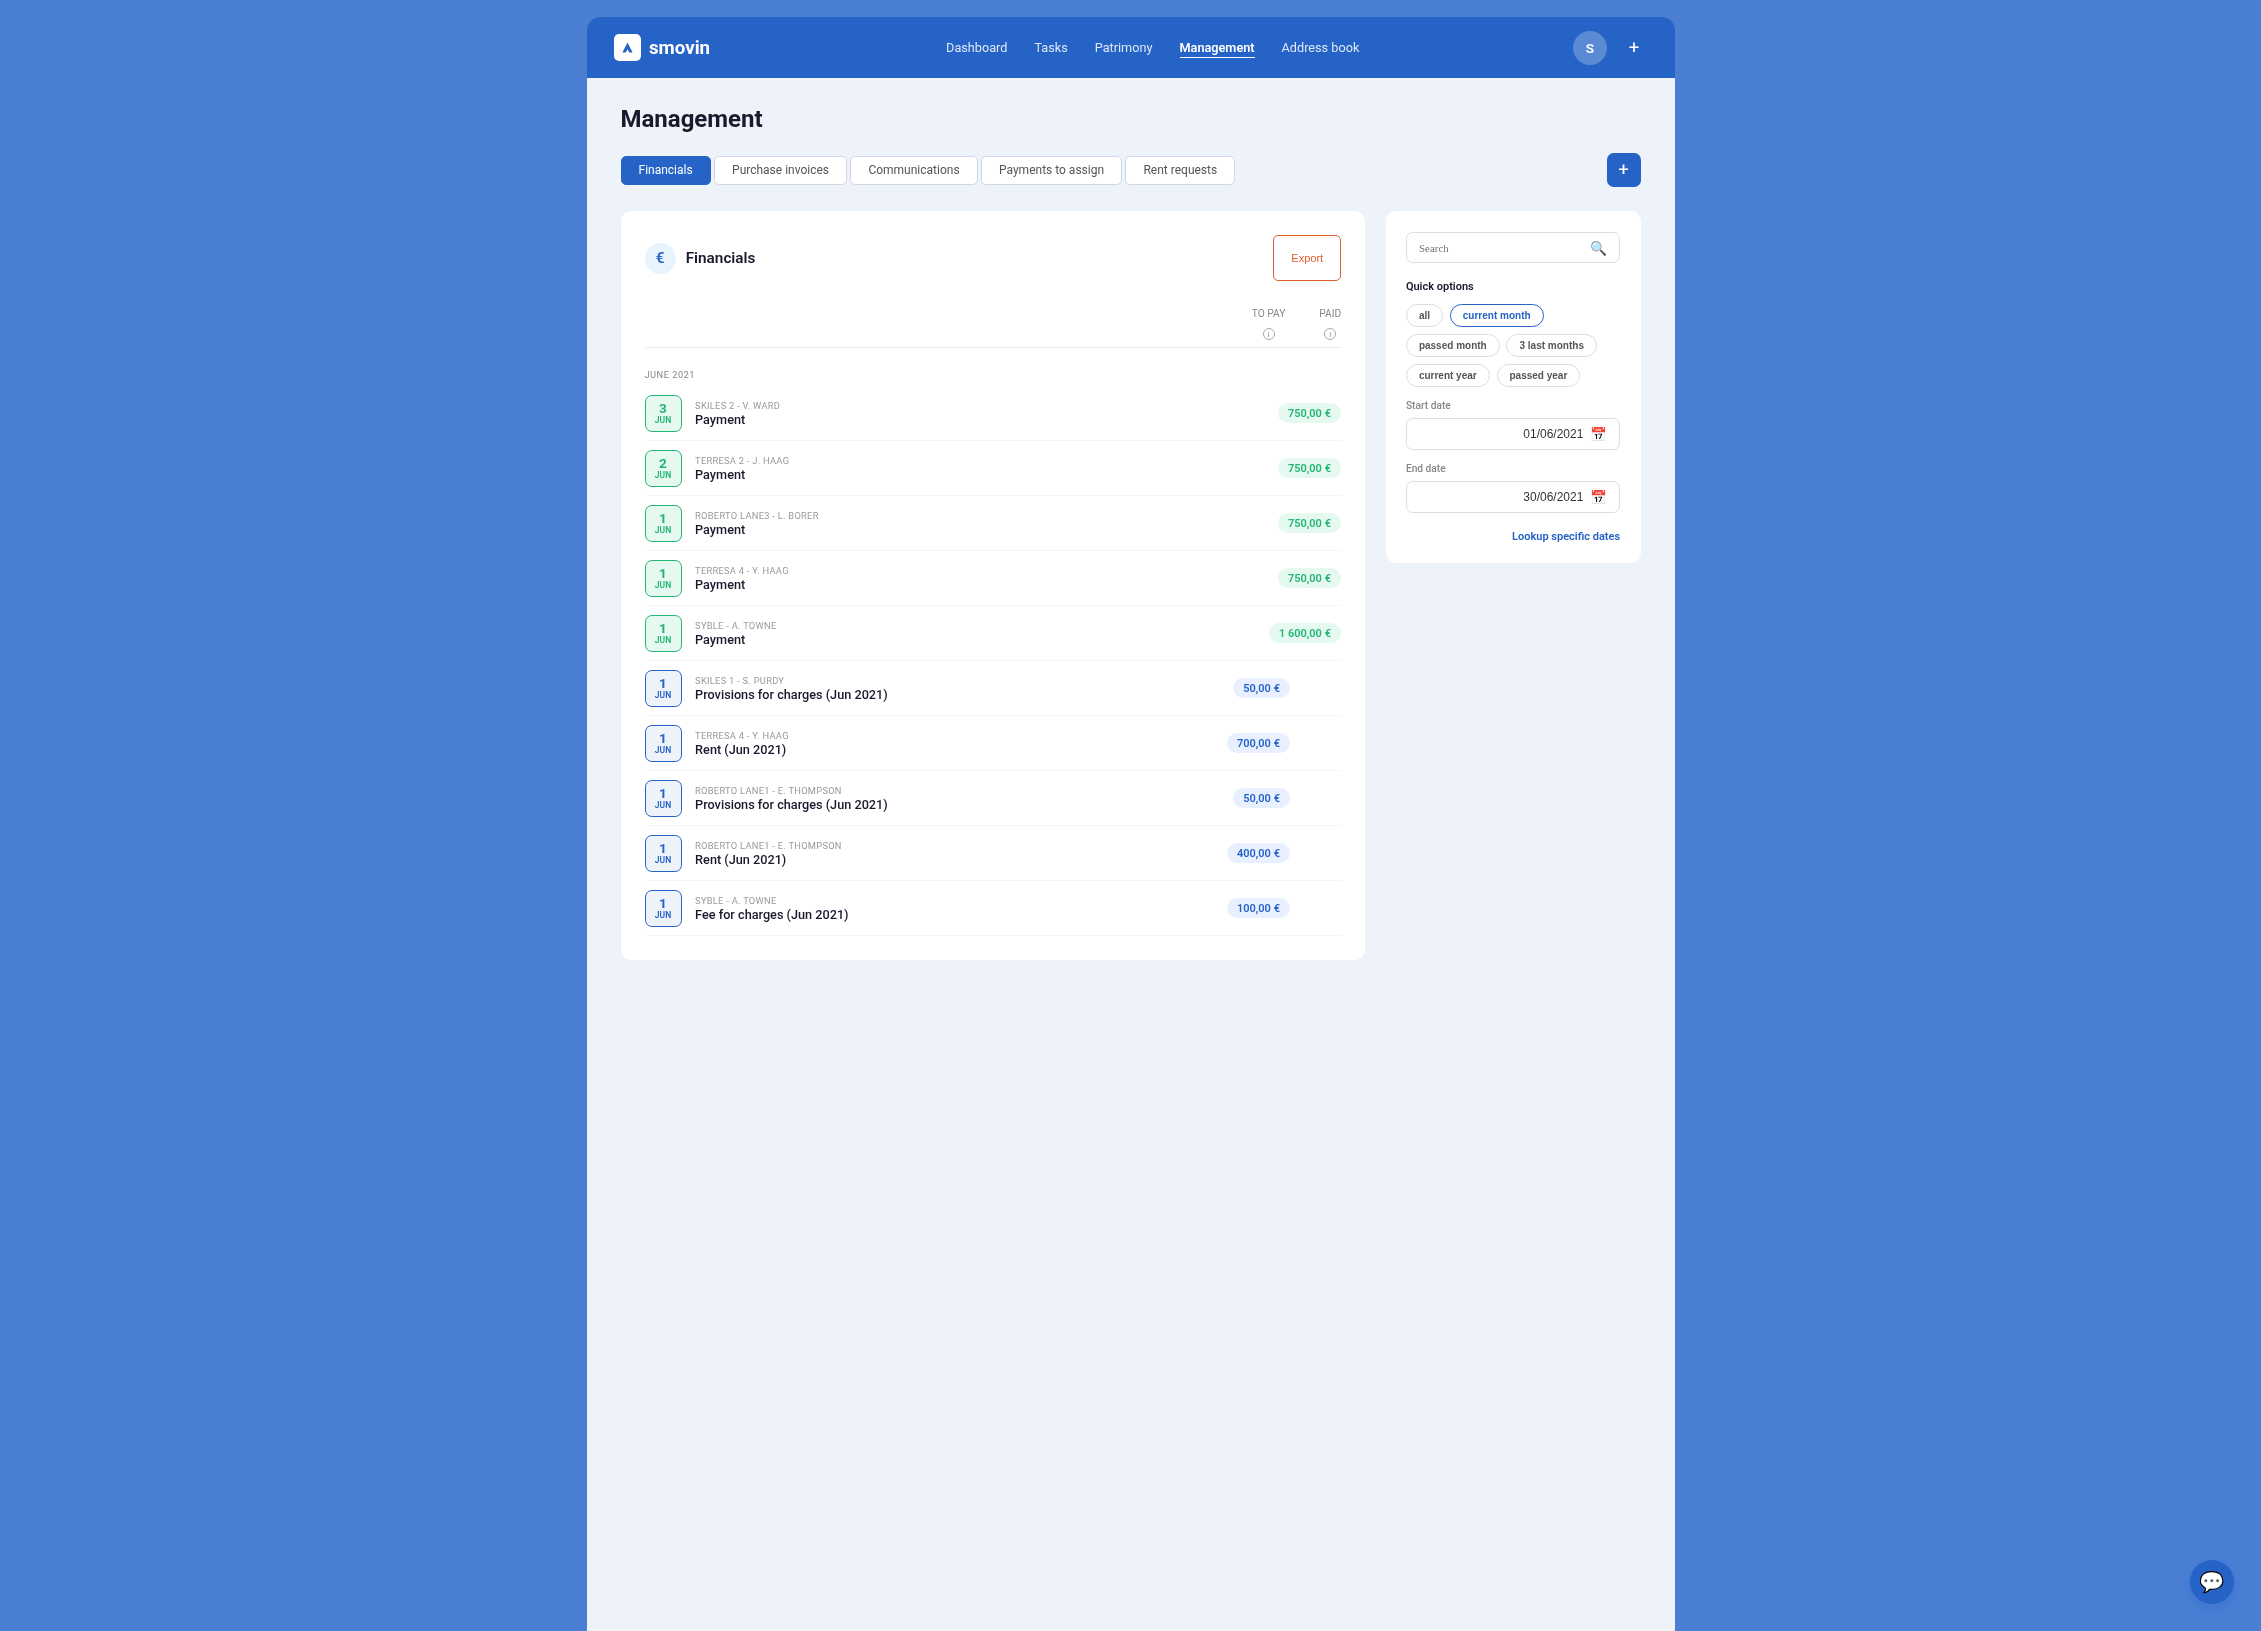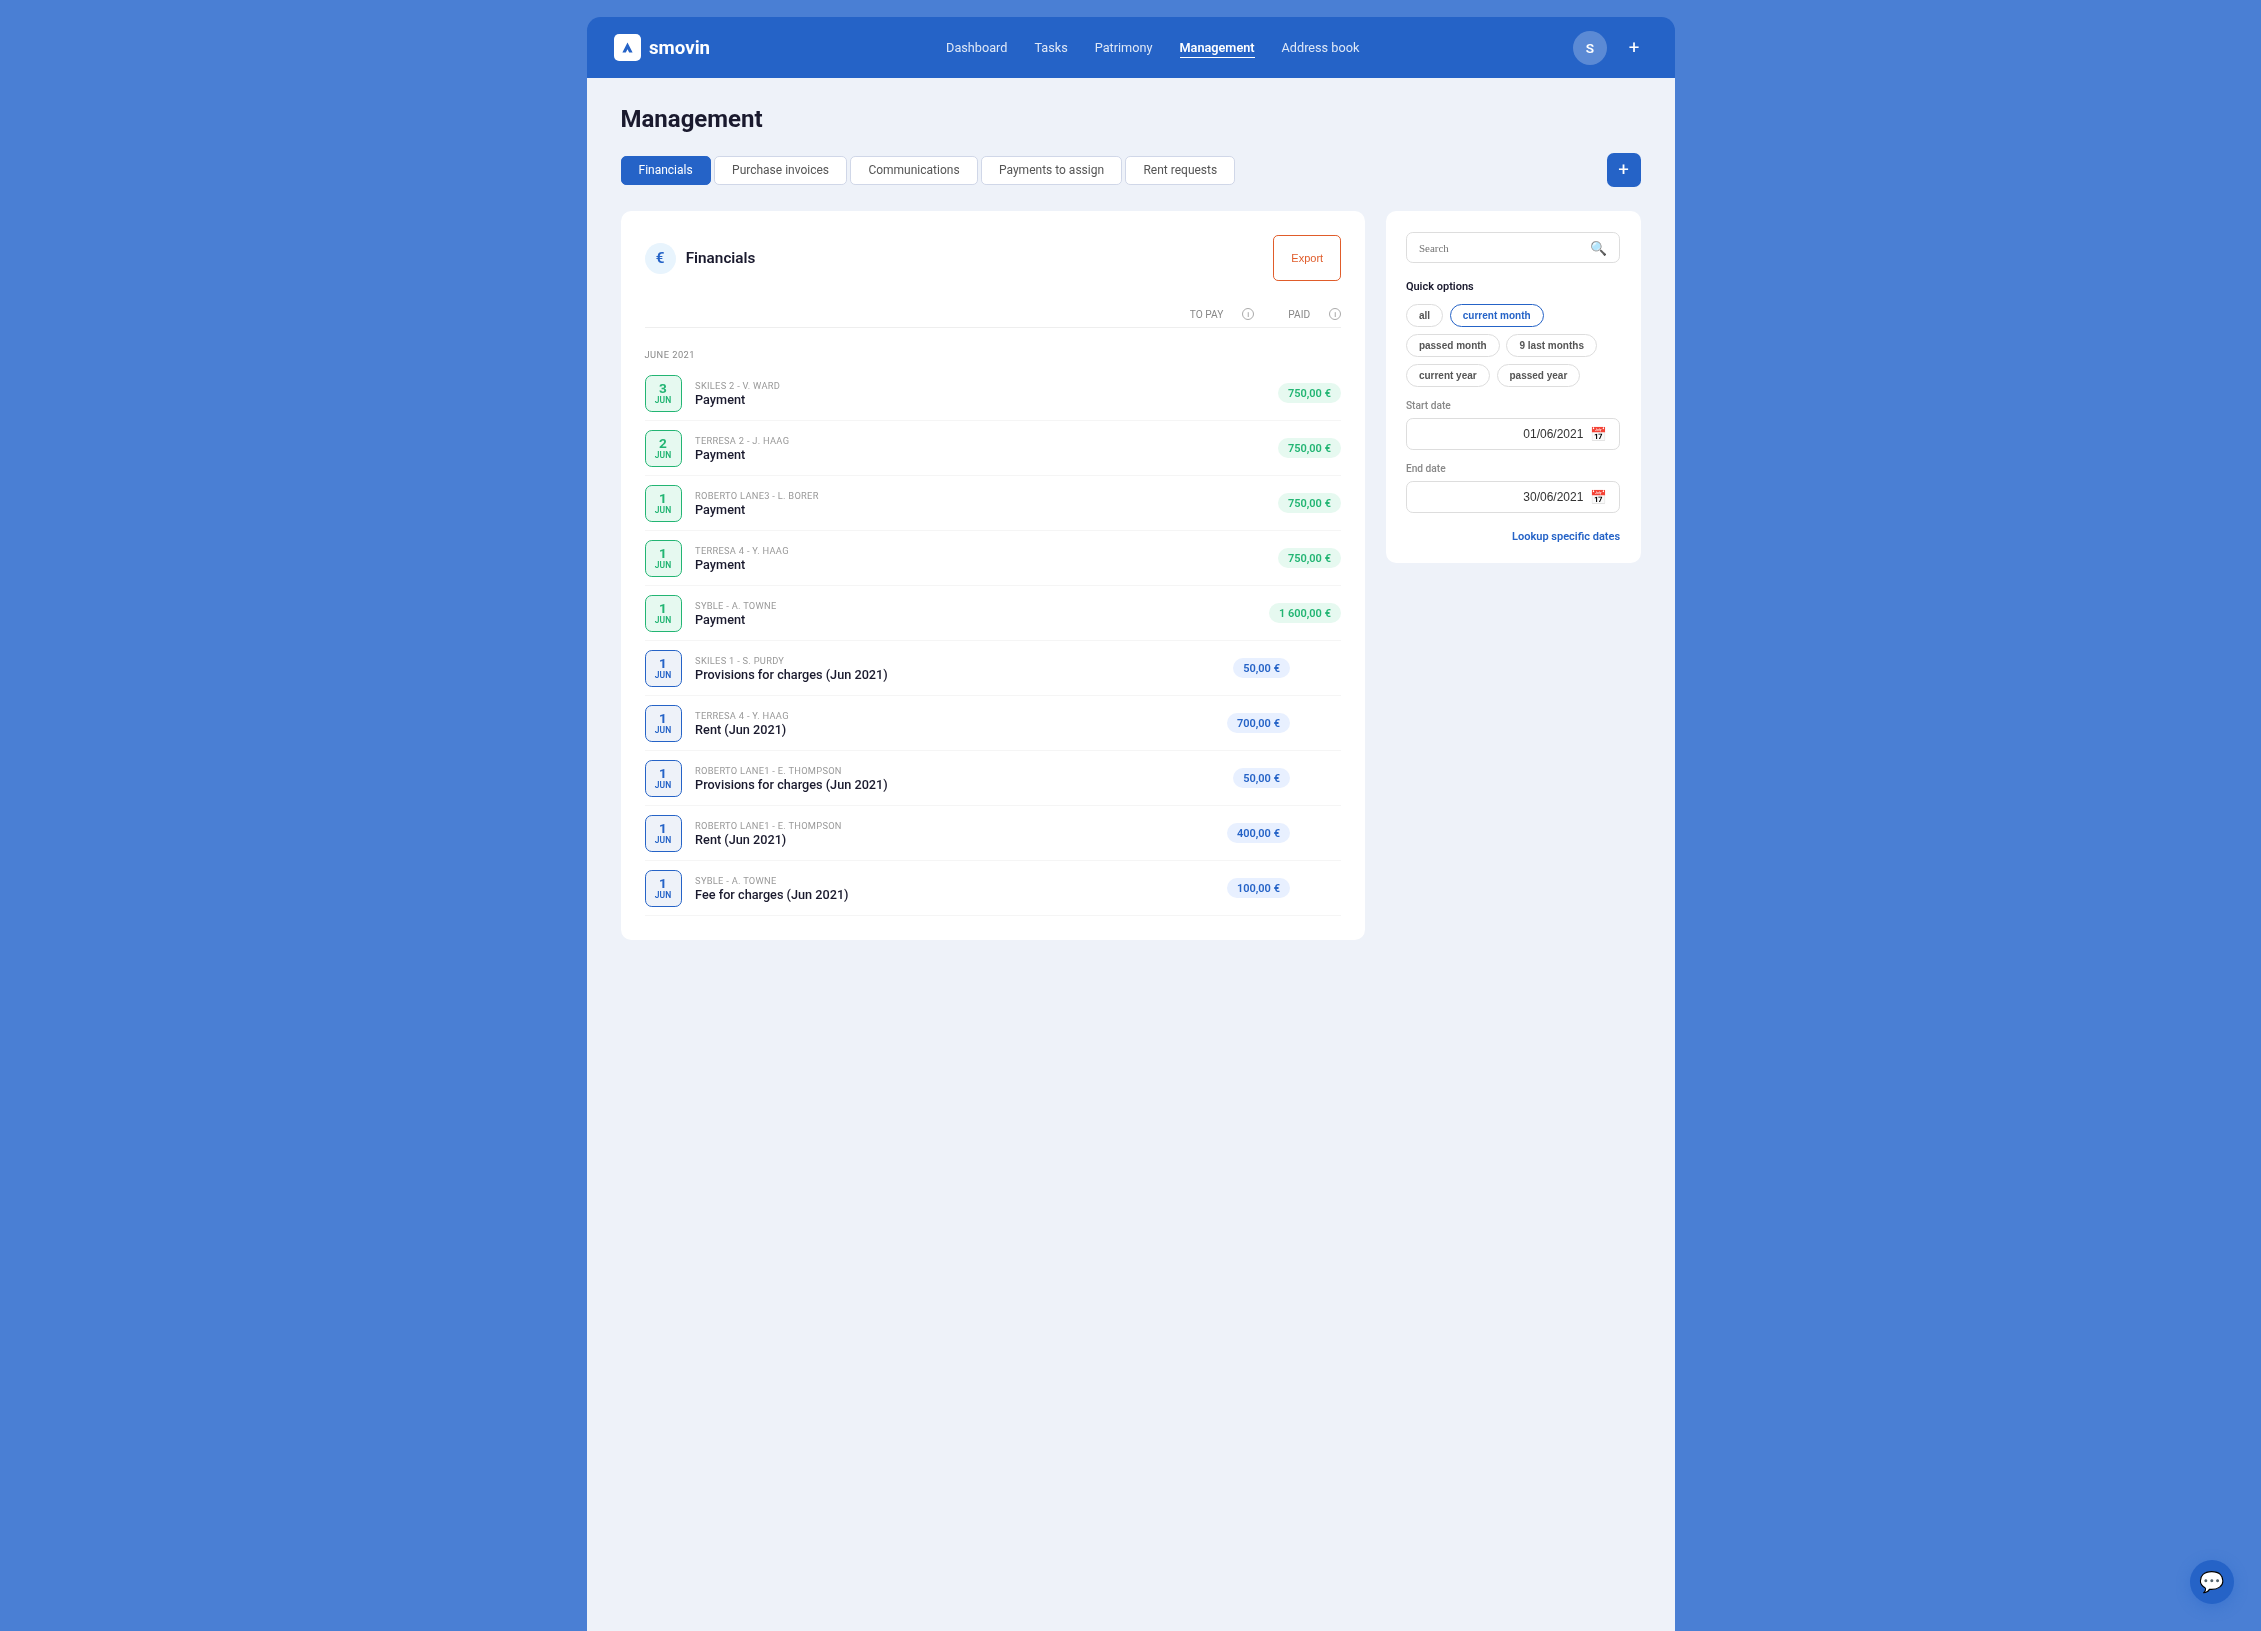--- a/index.html
+++ b/index.html
@@ -191,21 +191,22 @@
       gap: 34px;
       padding-bottom: 6.8px;
       border-bottom: 0.8px solid #eee;
       margin-bottom: 10.2px;
     }
     .col-header {
       font-size: 10.2px;
       color: #888;
       display: flex;
       align-items: center;
-      gap: 19px;
+      gap: 9px;
+      flex-direction: column;
     }
     .info-icon {
       width: 12px;
       height: 12px;
       border-radius: 50%;
       border: 0.8px solid #aaa;
       display: inline-flex;
       align-items: center;
       justify-content: center;
       font-size: 7.6px;
@@ -574,21 +575,21 @@
           <div class="search-box">
             <input class="search-input" type="text" placeholder="Search" style="">
             <span class="search-icon">🔍</span>
           </div>
 
           <div class="section-label">Quick options</div>
           <div class="quick-options" id="quick-options-container">
               <button class="quick-btn">all</button>
               <button class="quick-btn active">current month</button>
               <button class="quick-btn">passed month</button>
-              <button class="quick-btn">9 last months</button>
+              <button class="quick-btn">3 last months</button>
               <button class="quick-btn">current year</button>
               <button class="quick-btn">passed year</button>
             </div>
 
           <div class="date-label">Start date</div>
           <div class="date-input-row">
             <input class="date-input" type="text" value="01/06/2021" style="">
             <span class="cal-icon">📅</span>
           </div>
 

